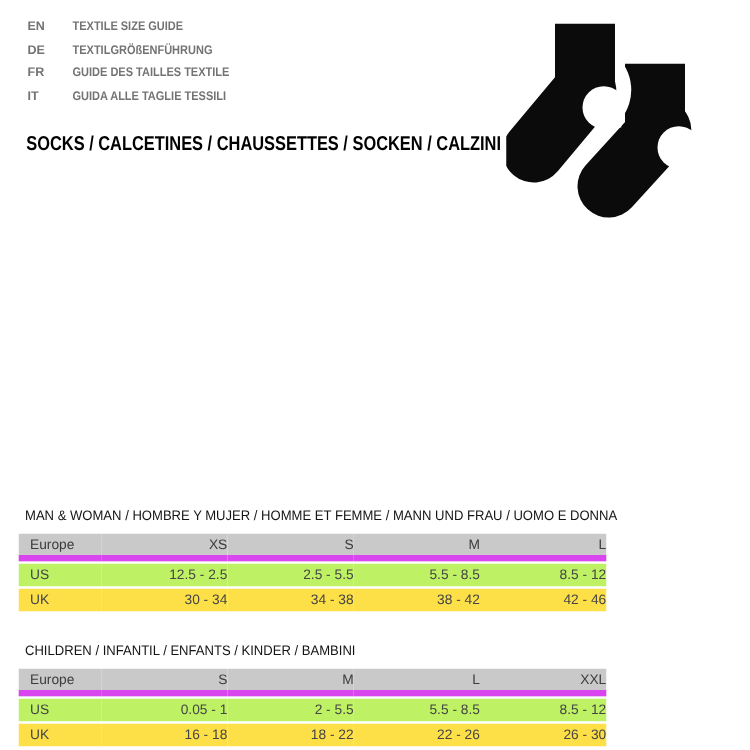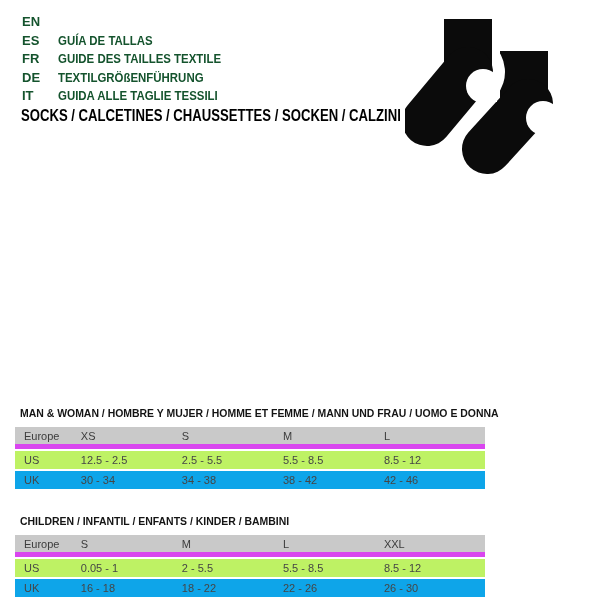--- a/index.html
+++ b/index.html
@@ -7,81 +7,78 @@
     width:600px;height:600px;background:#ffffff;position:relative;overflow:hidden;
     font-family:"Liberation Sans","DejaVu Sans",sans-serif;
     -webkit-font-smoothing:antialiased;
   }
   
   .cond{display:inline-block;transform:scaleX(0.90);transform-origin:0 50%;white-space:nowrap;}
 
   
   .lang-list{
     position:absolute;left:22px;top:13px;
-    font-size:13px;font-weight:bold;color:#14532d;line-height:18.5px;
+    font-size:10px;font-weight:bold;color:#737373;line-height:18.5px;
   }
   .lang-row{display:flex;}
   .lang-code{width:36px;flex:0 0 36px;}
   .lang-label .cond{transform:scaleX(0.88);}
 
   .category-line{
     position:absolute;left:21px;top:107px;
     font-size:16px;font-weight:bold;color:#000000;
   }
   .category-line .cond{transform:scaleX(0.82);}
 
   
   .socks-icon{position:absolute;left:405px;top:5px;}
 
   
   .table-section{position:absolute;left:15px;width:470px;}
   .ts-1{top:407px;}
   .ts-2{top:515px;}
   .table-title{
-    font-size:11px;font-weight:bold;color:#141414;margin:0 0 6px 5px;
+    font-size:11px;font-weight:normal;color:#141414;margin:0 0 6px 5px;
   }
   .table-title .cond{transform:scaleX(0.95);}
   table.size-table{
     width:100%;table-layout:fixed;border-collapse:separate;border-spacing:0 2px;
     font-size:11px;color:#454545;
   }
   table.size-table col.c-region{width:14%;}
   table.size-table col.c-size{width:21.5%;}
   table.size-table th{
     background:#c9c9c9;font-weight:normal;height:17px;
     border-bottom:5px solid #d946ef;color:#3c3c3c;
   }
   table.size-table td{height:18px;}
   table.size-table th,table.size-table td{
-    text-align:left;padding:0;overflow:hidden;white-space:nowrap;
+    text-align:right;padding:0;overflow:hidden;white-space:nowrap;
   }
   table.size-table th:first-child,table.size-table td:first-child{
     text-align:left;padding-left:9px;
   }
   tr.row-us td{background:#bef264;}
-  tr.row-uk td{background:#0ea5e9;}
+  tr.row-uk td{background:#fde047;}
 </style>
 </head>
 <body>
 
 <div class="lang-list">
   <div class="lang-row">
     <span class="lang-code">EN</span>
+    <span class="lang-label"><span class="cond">TEXTILE SIZE GUIDE</span></span>
   </div>
   <div class="lang-row">
-    <span class="lang-code">ES</span>
-    <span class="lang-label"><span class="cond">GUÍA DE TALLAS</span></span>
+    <span class="lang-code">DE</span>
+    <span class="lang-label"><span class="cond">TEXTILGRÖßENFÜHRUNG</span></span>
   </div>
   <div class="lang-row">
     <span class="lang-code">FR</span>
     <span class="lang-label"><span class="cond">GUIDE DES TAILLES TEXTILE</span></span>
-  </div>
-  <div class="lang-row">
-    <span class="lang-code">DE</span>
-    <span class="lang-label"><span class="cond">TEXTILGRÖßENFÜHRUNG</span></span>
   </div>
   <div class="lang-row">
     <span class="lang-code">IT</span>
     <span class="lang-label"><span class="cond">GUIDA ALLE TAGLIE TESSILI</span></span>
   </div>
 </div>
 
 <div class="category-line">
   <span class="cond">SOCKS / CALCETINES / CHAUSSETTES / SOCKEN / CALZINI</span>
 </div>

